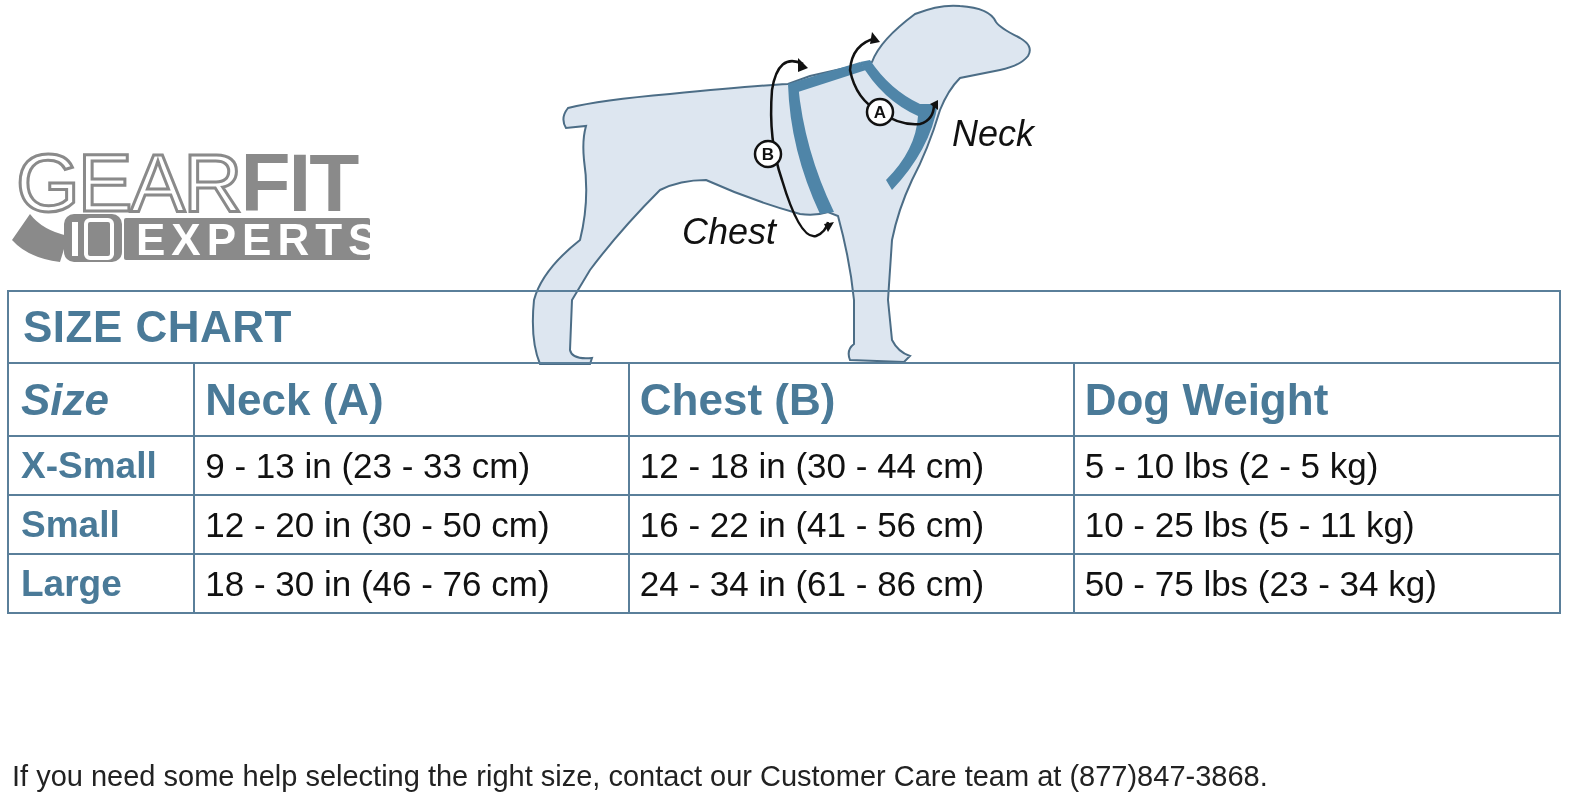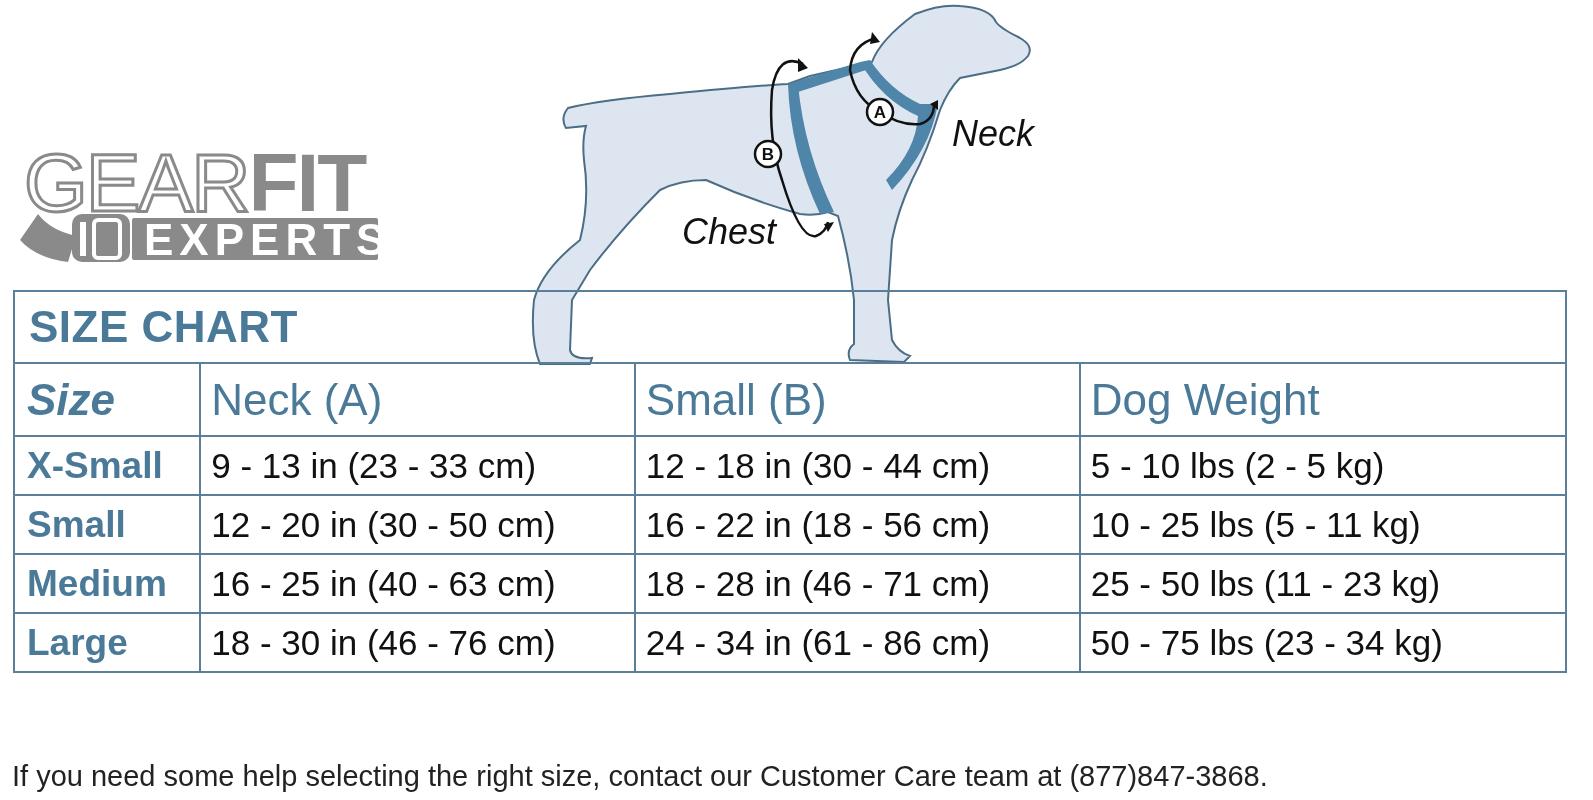--- a/index.html
+++ b/index.html
@@ -1,34 +1,34 @@
 <!DOCTYPE html>
 <html><head>
 <meta charset="utf-8">
 <style>
   html, body { margin:0; padding:0; background:#ffffff; }
   body { width:1593px; height:800px; position:relative; overflow:hidden; font-family:"DejaVu Sans", sans-serif; }
 
   
-  .logo { position:absolute; left:16px; top:140px; width:370px; height:130px;padding-left:8px; }
+  .logo { position:absolute; left:8px; top:140px; width:370px; height:130px;padding-left:8px; }
   .logo-top { position:absolute; left:8px; top:2px; font-family:"Liberation Sans", sans-serif; font-size:82px; line-height:82px; letter-spacing:-2px; color:#8a8a8a; white-space:nowrap; }
   .logo-gear { font-weight:400; color:#ffffff; -webkit-text-stroke:3px #8a8a8a; }
   .logo-fit { font-weight:700; color:#8a8a8a; }
   .logo-bar { position:absolute; left:116px; top:78px; width:246px; height:42px; background:#8a8a8a; border-radius:2px; }
   .logo-experts { position:absolute; left:128px; top:80px; font-family:"Liberation Sans", sans-serif; font-weight:700; font-size:44px; letter-spacing:6px; color:#ffffff; line-height:40px; }
   .logo-belt { position:absolute; left:0; top:60px; width:130px; height:64px; }
 
   
   .dog { position:absolute; left:520px; top:0; width:540px; height:370px; }
 
   
-  .chart { position:absolute; left:13px; top:290px; width:1554px; border-collapse:collapse; }
+  .chart { position:absolute; left:7px; top:290px; width:1554px; border-collapse:collapse; }
   .chart td, .chart th { border:2px solid #5a7f9a; padding:0; }
   .title-cell { height:70px; text-align:left; padding-left:14px !important; font-family:"Liberation Sans", sans-serif; font-weight:700; font-size:44px; color:#4a7a98; letter-spacing:0.5px; vertical-align:middle; }
-  .hdr-row th { height:71px; text-align:left; vertical-align:middle; font-family:"Liberation Sans", sans-serif; font-weight:400; font-size:44px; color:#4a7a98; padding-left:10px !important; }
+  .hdr-row th { height:71px; text-align:left; vertical-align:middle; font-family:"Liberation Sans", sans-serif; font-weight:700; font-size:44px; color:#4a7a98; padding-left:10px !important; }
   .hdr-row th.size-hdr { font-weight:700; padding-left:12px !important;font-style:italic; }
   .data-row td { height:57px; vertical-align:middle; font-family:"Liberation Sans", sans-serif; font-size:35px; color:#111111; padding-left:10px !important; white-space:nowrap; }
   .data-row td.size-cell { font-weight:700; color:#4a7a98; font-size:37px; padding-left:12px !important; }
   .col-size { width:180px; }
   .col-neck { width:420px; }
   .col-chest { width:430px; }
   .col-weight { width:470px; }
 
   .footer { position:absolute; left:12px; top:760px; font-family:"Liberation Sans", sans-serif; font-size:29px; color:#222222; white-space:nowrap; }
 </style>
@@ -92,40 +92,34 @@
       <col class="col-chest">
       <col class="col-weight">
   </colgroup>
   <tbody>
       <tr>
     <td colspan="4" class="title-cell">SIZE CHART</td>
   </tr>
   <tr class="hdr-row">
     <th class="size-hdr">Size</th>
     <th>Neck (A)</th>
-    <th>Small (B)</th>
+    <th>Chest (B)</th>
     <th>Dog Weight</th>
   </tr>
   <tr class="data-row">
     <td class="size-cell">X-Small</td>
     <td>9 - 13 in  (23 - 33 cm)</td>
     <td>12 - 18 in  (30 - 44 cm)</td>
     <td>5 - 10 lbs  (2 - 5 kg)</td>
   </tr>
   <tr class="data-row">
     <td class="size-cell">Small</td>
     <td>12 - 20 in  (30 - 50 cm)</td>
-    <td>16 - 22 in  (18 - 56 cm)</td>
+    <td>16 - 22 in  (41 - 56 cm)</td>
     <td>10 - 25 lbs  (5 - 11 kg)</td>
-  </tr>
-  <tr class="data-row">
-    <td class="size-cell">Medium</td>
-    <td>16 - 25 in  (40 - 63 cm)</td>
-    <td>18 - 28 in  (46 - 71 cm)</td>
-    <td>25 - 50 lbs  (11 - 23 kg)</td>
   </tr>
   <tr class="data-row">
     <td class="size-cell">Large</td>
     <td>18 - 30 in  (46 - 76 cm)</td>
     <td>24 - 34 in  (61 - 86 cm)</td>
     <td>50 - 75 lbs  (23 - 34 kg)</td>
   </tr>
 </tbody>
   </table>
 

